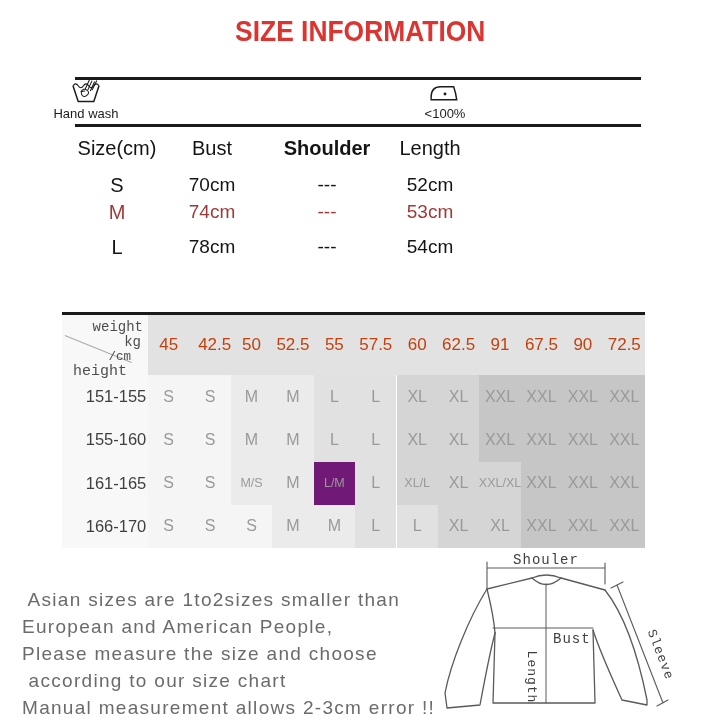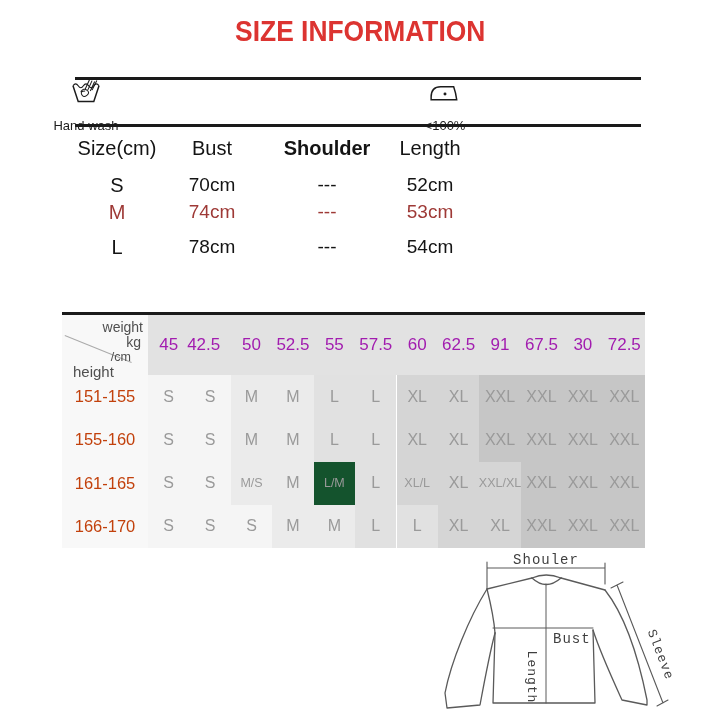--- a/index.html
+++ b/index.html
@@ -9,41 +9,41 @@
   
   #title{position:absolute;top:14px;left:0;width:720px;text-align:center;}
   #title span{display:inline-block;font-size:30px;font-weight:bold;letter-spacing:0px;
               transform:scaleX(.88);}
 
   
   .rule{position:absolute;left:75px;width:566px;height:3px;background:#1a1a1a;}
   #rule-top{top:77px;} #rule-bottom{top:124px;}
   .care-item{position:absolute;top:78px;width:120px;margin-left:-60px;text-align:center;}
   .care-item svg{display:block;margin:0 auto;height:26px;}
-  .care-label{margin-top:14px;font-size:13px;color:#1c1c1c;}
+  .care-label{margin-top:2px;font-size:13px;color:#1c1c1c;}
 
   
   .st-cell{position:absolute;height:28px;line-height:28px;text-align:center;
            font-size:19px;color:#141414;}
   .st-head{font-size:20px;}
   .st-size{font-size:20px;}
 
   
   #matrix{position:absolute;left:62px;top:312px;width:583px;height:236px;}
   #matrix .bar{position:absolute;left:0;top:0;width:583px;height:3px;background:#1a1a1a;}
   #mx-labelbg{position:absolute;left:0;top:3px;width:86px;height:233px;}
   #mx-headbg{position:absolute;left:86px;top:3px;width:497px;height:60px;}
   .mx-colhead{position:absolute;top:21px;height:24px;line-height:24px;text-align:center;
-              font-size:17px;color:#a21caf;}
-  .mx-rowlabel{position:absolute;left:0;width:86px;text-align:center;font-size:16.5px;color:#c2410c;}
+              font-size:17px;color:#c2410c;}
+  .mx-rowlabel{position:absolute;left:11px;width:86px;text-align:center;font-size:16.5px;color:#404040;}
   .mx-cell{position:absolute;display:flex;align-items:center;justify-content:center;
            font-size:16px;color:#9a9a9a;}
   .mx-cell.small{font-size:12.5px;}
   #mx-corner{position:absolute;left:0;top:3px;width:86px;height:70px;
-             font-family:Liberation Sans, sans-serif;font-size:14px;color:#4f4f4f;}
+             font-family:Liberation Mono, monospace;font-size:14px;color:#4f4f4f;}
   #mx-corner span{position:absolute;white-space:nowrap;}
   #mx-w1{top:4px;right:5px;} #mx-w2{top:19px;right:7px;}
   #mx-w3{top:35px;right:17px;font-size:12.5px;} #mx-w4{top:48px;left:11px;font-size:15px;}
   #mx-diag{position:absolute;left:3px;top:20px;width:72px;height:1px;background:#aaa;
            transform:rotate(22deg);transform-origin:0 0;}
 
   
   #guide-head{position:absolute;left:28px;top:558px;font-size:25px;letter-spacing:.5px;white-space:pre;}
   #guide-head .mark{font-size:21px;margin-left:3px;}
   #guide-lines{position:absolute;left:22px;top:586px;}
@@ -112,30 +112,30 @@
     <div id="mx-headbg" style="background: rgb(226, 226, 226);"></div>
     <div id="mx-corner">
       <div id="mx-diag"></div>
       <span id="mx-w1">weight</span>
       <span id="mx-w2">kg</span>
       <span id="mx-w3">/cm</span>
       <span id="mx-w4">height</span>
     </div>
     <div id="mx-cells">
         <div class="mx-colhead" style="left: 86px; width: 41.4167px;">45</div>
-        <div class="mx-colhead" style="left: 121px; width: 41.4167px;">42.5</div>
+        <div class="mx-colhead" style="left: 132px; width: 41.4167px;">42.5</div>
         <div class="mx-colhead" style="left: 168.833px; width: 41.4167px;">50</div>
         <div class="mx-colhead" style="left: 210.25px; width: 41.4167px;">52.5</div>
         <div class="mx-colhead" style="left: 251.667px; width: 41.4167px;">55</div>
         <div class="mx-colhead" style="left: 293.083px; width: 41.4167px;">57.5</div>
         <div class="mx-colhead" style="left: 334.5px; width: 41.4167px;">60</div>
         <div class="mx-colhead" style="left: 375.917px; width: 41.4167px;">62.5</div>
         <div class="mx-colhead" style="left: 417.333px; width: 41.4167px;">91</div>
         <div class="mx-colhead" style="left: 458.75px; width: 41.4167px;">67.5</div>
-        <div class="mx-colhead" style="left: 500.167px; width: 41.4167px;">30</div>
+        <div class="mx-colhead" style="left: 500.167px; width: 41.4167px;">90</div>
         <div class="mx-colhead" style="left: 541.583px; width: 41.4167px;">72.5</div>
         <div class="mx-rowlabel" style="top: 63px; height: 43.25px; line-height: 43.25px;">151-155</div>
         <div class="mx-cell" style="left: 86px; width: 41.4167px; top: 63px; height: 43.25px; background: rgb(245, 245, 245);">S</div>
         <div class="mx-cell" style="left: 127.417px; width: 41.4167px; top: 63px; height: 43.25px; background: rgb(245, 245, 245);">S</div>
         <div class="mx-cell" style="left: 168.833px; width: 41.4167px; top: 63px; height: 43.25px; background: rgb(235, 235, 235);">M</div>
         <div class="mx-cell" style="left: 210.25px; width: 41.4167px; top: 63px; height: 43.25px; background: rgb(235, 235, 235);">M</div>
         <div class="mx-cell" style="left: 251.667px; width: 41.4167px; top: 63px; height: 43.25px; background: rgb(225, 225, 225);">L</div>
         <div class="mx-cell" style="left: 293.083px; width: 41.4167px; top: 63px; height: 43.25px; background: rgb(225, 225, 225);">L</div>
         <div class="mx-cell" style="left: 334.5px; width: 41.4167px; top: 63px; height: 43.25px; background: rgb(213, 213, 213);">XL</div>
         <div class="mx-cell" style="left: 375.917px; width: 41.4167px; top: 63px; height: 43.25px; background: rgb(213, 213, 213);">XL</div>
@@ -154,21 +154,21 @@
         <div class="mx-cell" style="left: 375.917px; width: 41.4167px; top: 106.25px; height: 43.25px; background: rgb(213, 213, 213);">XL</div>
         <div class="mx-cell" style="left: 417.333px; width: 41.4167px; top: 106.25px; height: 43.25px; background: rgb(198, 198, 198);">XXL</div>
         <div class="mx-cell" style="left: 458.75px; width: 41.4167px; top: 106.25px; height: 43.25px; background: rgb(198, 198, 198);">XXL</div>
         <div class="mx-cell" style="left: 500.167px; width: 41.4167px; top: 106.25px; height: 43.25px; background: rgb(198, 198, 198);">XXL</div>
         <div class="mx-cell" style="left: 541.583px; width: 41.4167px; top: 106.25px; height: 43.25px; background: rgb(198, 198, 198);">XXL</div>
         <div class="mx-rowlabel" style="top: 149.5px; height: 43.25px; line-height: 43.25px;">161-165</div>
         <div class="mx-cell" style="left: 86px; width: 41.4167px; top: 149.5px; height: 43.25px; background: rgb(245, 245, 245);">S</div>
         <div class="mx-cell" style="left: 127.417px; width: 41.4167px; top: 149.5px; height: 43.25px; background: rgb(245, 245, 245);">S</div>
         <div class="mx-cell small" style="left: 168.833px; width: 41.4167px; top: 149.5px; height: 43.25px; background: rgb(235, 235, 235);">M/S</div>
         <div class="mx-cell" style="left: 210.25px; width: 41.4167px; top: 149.5px; height: 43.25px; background: rgb(235, 235, 235);">M</div>
-        <div class="mx-cell small" style="left: 251.667px; width: 41.4167px; top: 149.5px; height: 43.25px; background: #14532d;">L/M</div>
+        <div class="mx-cell small" style="left: 251.667px; width: 41.4167px; top: 149.5px; height: 43.25px; background: #701a75;">L/M</div>
         <div class="mx-cell" style="left: 293.083px; width: 41.4167px; top: 149.5px; height: 43.25px; background: rgb(225, 225, 225);">L</div>
         <div class="mx-cell small" style="left: 334.5px; width: 41.4167px; top: 149.5px; height: 43.25px; background: rgb(213, 213, 213);">XL/L</div>
         <div class="mx-cell" style="left: 375.917px; width: 41.4167px; top: 149.5px; height: 43.25px; background: rgb(213, 213, 213);">XL</div>
         <div class="mx-cell small" style="left: 417.333px; width: 41.4167px; top: 149.5px; height: 43.25px; background: rgb(213, 213, 213);">XXL/XL</div>
         <div class="mx-cell" style="left: 458.75px; width: 41.4167px; top: 149.5px; height: 43.25px; background: rgb(198, 198, 198);">XXL</div>
         <div class="mx-cell" style="left: 500.167px; width: 41.4167px; top: 149.5px; height: 43.25px; background: rgb(198, 198, 198);">XXL</div>
         <div class="mx-cell" style="left: 541.583px; width: 41.4167px; top: 149.5px; height: 43.25px; background: rgb(198, 198, 198);">XXL</div>
         <div class="mx-rowlabel" style="top: 192.75px; height: 43.25px; line-height: 43.25px;">166-170</div>
         <div class="mx-cell" style="left: 86px; width: 41.4167px; top: 192.75px; height: 43.25px; background: rgb(245, 245, 245);">S</div>
         <div class="mx-cell" style="left: 127.417px; width: 41.4167px; top: 192.75px; height: 43.25px; background: rgb(245, 245, 245);">S</div>
@@ -178,20 +178,27 @@
         <div class="mx-cell" style="left: 293.083px; width: 41.4167px; top: 192.75px; height: 43.25px; background: rgb(225, 225, 225);">L</div>
         <div class="mx-cell" style="left: 334.5px; width: 41.4167px; top: 192.75px; height: 43.25px; background: rgb(225, 225, 225);">L</div>
         <div class="mx-cell" style="left: 375.917px; width: 41.4167px; top: 192.75px; height: 43.25px; background: rgb(213, 213, 213);">XL</div>
         <div class="mx-cell" style="left: 417.333px; width: 41.4167px; top: 192.75px; height: 43.25px; background: rgb(213, 213, 213);">XL</div>
         <div class="mx-cell" style="left: 458.75px; width: 41.4167px; top: 192.75px; height: 43.25px; background: rgb(198, 198, 198);">XXL</div>
         <div class="mx-cell" style="left: 500.167px; width: 41.4167px; top: 192.75px; height: 43.25px; background: rgb(198, 198, 198);">XXL</div>
         <div class="mx-cell" style="left: 541.583px; width: 41.4167px; top: 192.75px; height: 43.25px; background: rgb(198, 198, 198);">XXL</div>
       </div>
   </div>
 
+  <div id="guide-lines">
+      <div class="guide-line" style="color: rgb(107, 107, 107);"> Asian sizes are 1to2sizes smaller than</div>
+      <div class="guide-line" style="color: rgb(107, 107, 107);">European and American People,</div>
+      <div class="guide-line" style="color: rgb(107, 107, 107);">Please measure the size and choose</div>
+      <div class="guide-line" style="color: rgb(107, 107, 107);"> according to our size chart</div>
+      <div class="guide-line" style="color: rgb(107, 107, 107);">Manual measurement allows 2-3cm error !!</div>
+    </div>
 
   <svg id="jacket" width="283" height="170" viewBox="0 0 283 170">
     <g fill="none" stroke="#5a5a5a" stroke-width="1.3" stroke-linejoin="round" stroke-linecap="round">
 
       <path d="M50,18 L168,18 M50,12 L50,38 M168,13 L168,34" stroke-width="1.1"></path>
 
       <path d="M50,39 L95,28 M124,28 L168,40"></path>
       <path d="M95,28 Q109,22 124,28"></path>
       <path d="M95,28 Q109,41 124,28"></path>
 

